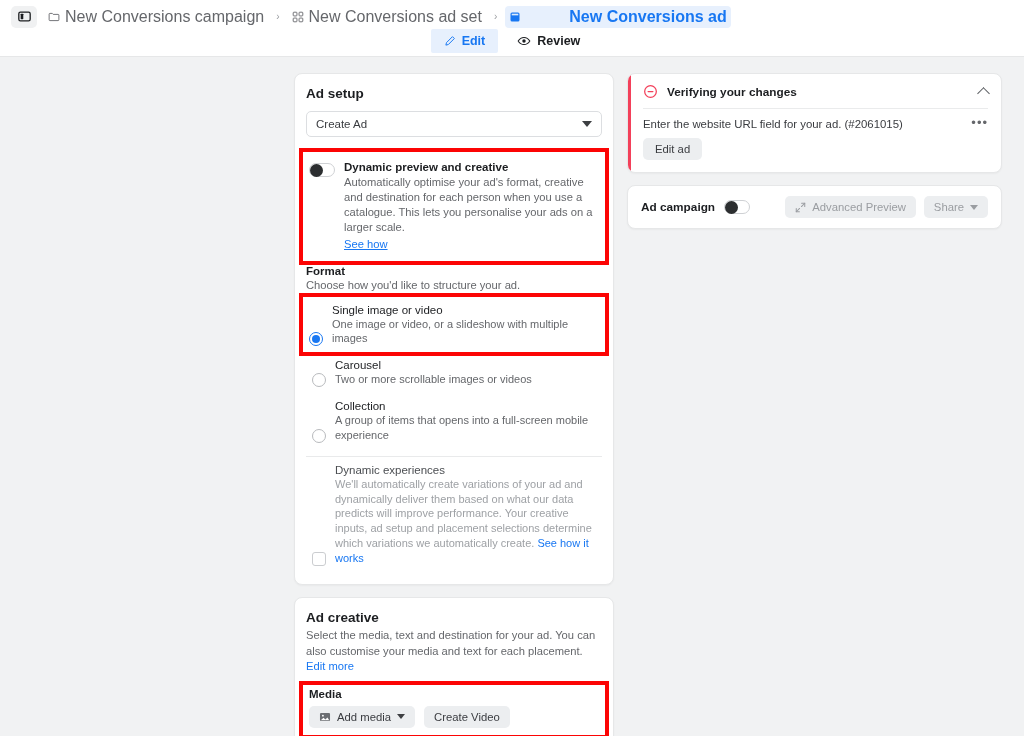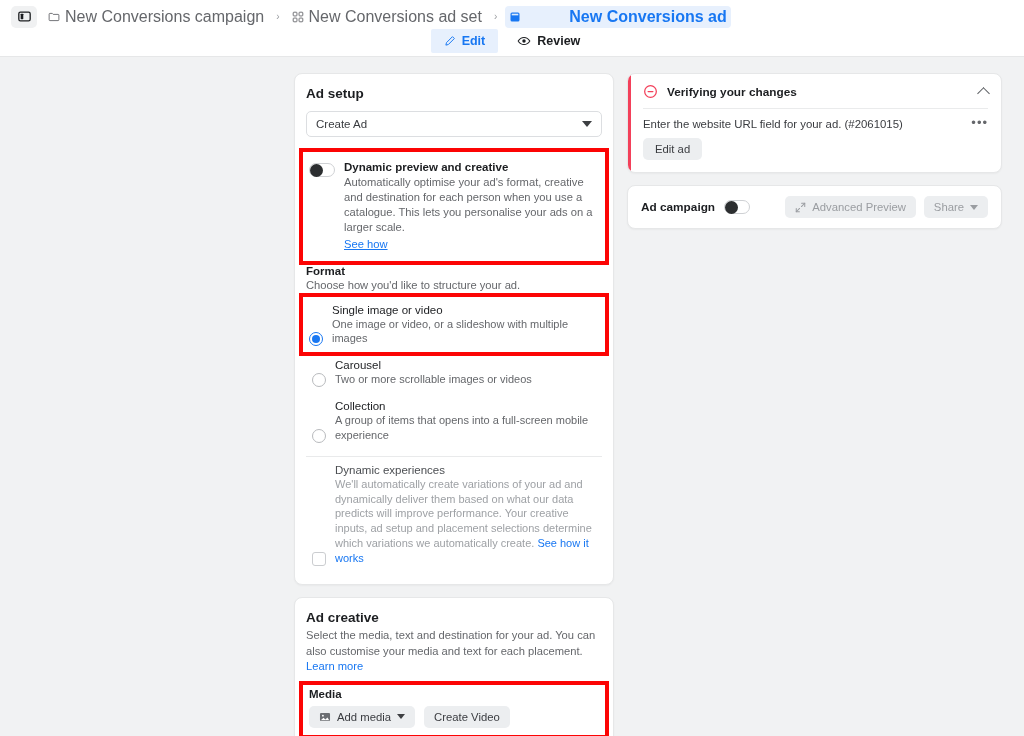--- a/index.html
+++ b/index.html
@@ -297,21 +297,21 @@
           </div>
         </div>
       </div>
     </div>
 
     <div class="card" style="margin-top:12px;">
       <div class="adcreative">
         <div class="sec-title">Ad creative</div>
         <div class="ac-desc">
           <span>Select the media, text and destination for your ad. You can also customise your media and text for each placement.</span>
-          <span class="link nounder">Learn more</span>
+          <span class="link nounder">Edit more</span>
         </div>
       </div>
 
       <div class="hl" style="margin:10px 8px 0 8px;">
         <div class="media-block" style="margin-top:0">
           <div class="field-label">Media</div>
           <div class="btn-row">
             <div class="btn">
               <span>
                 <svg width="12" height="12" viewBox="0 0 16 16">

